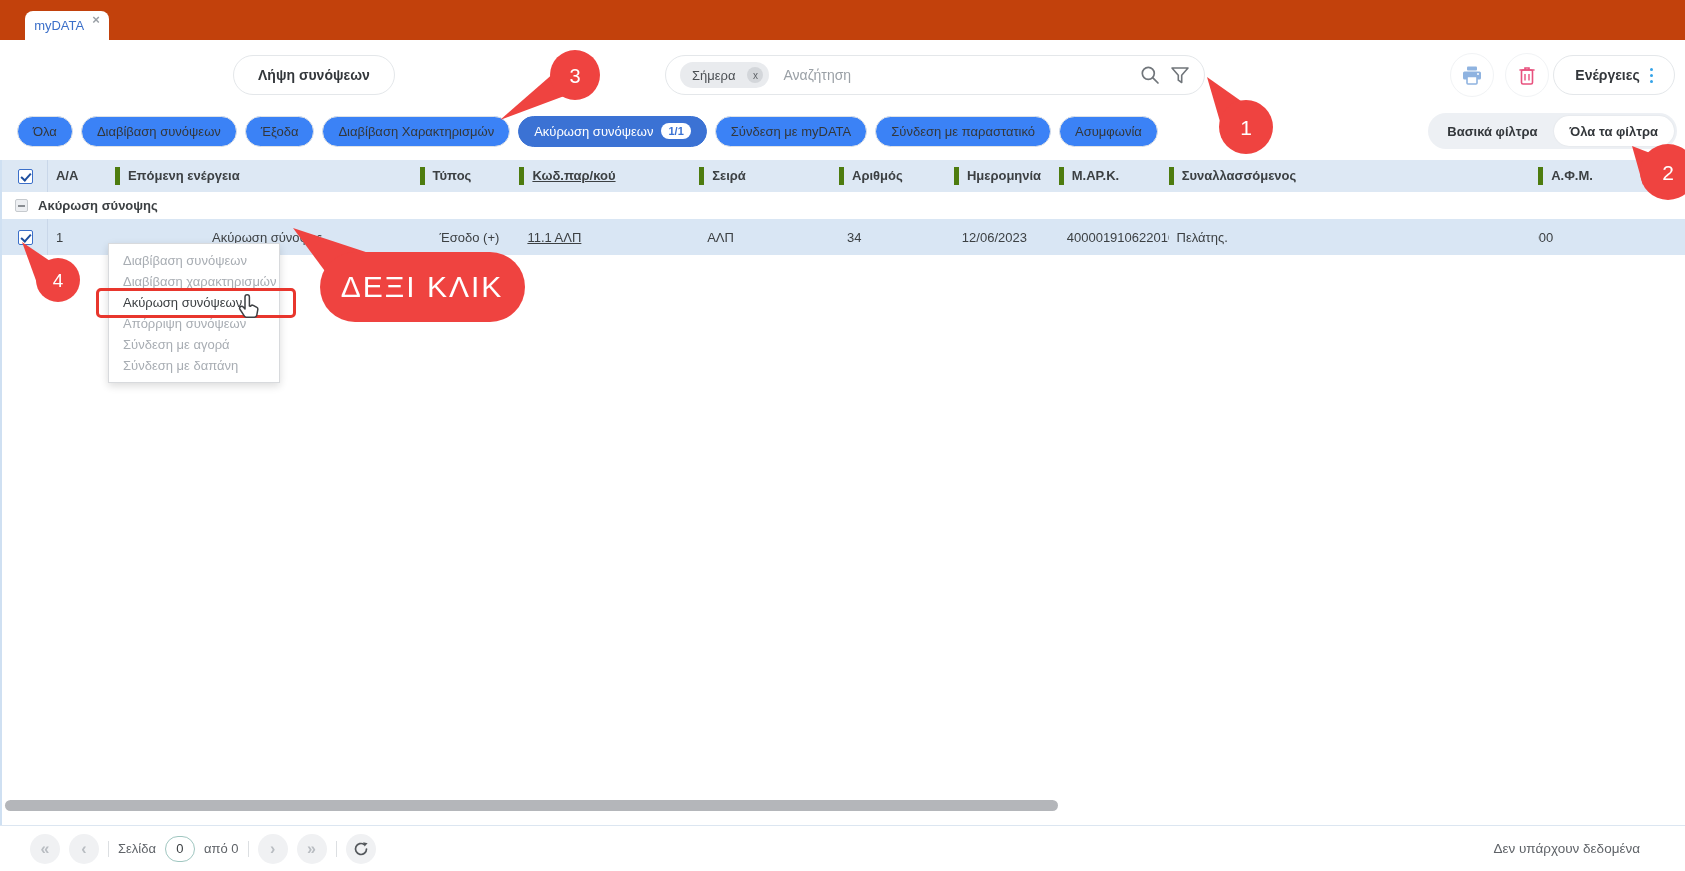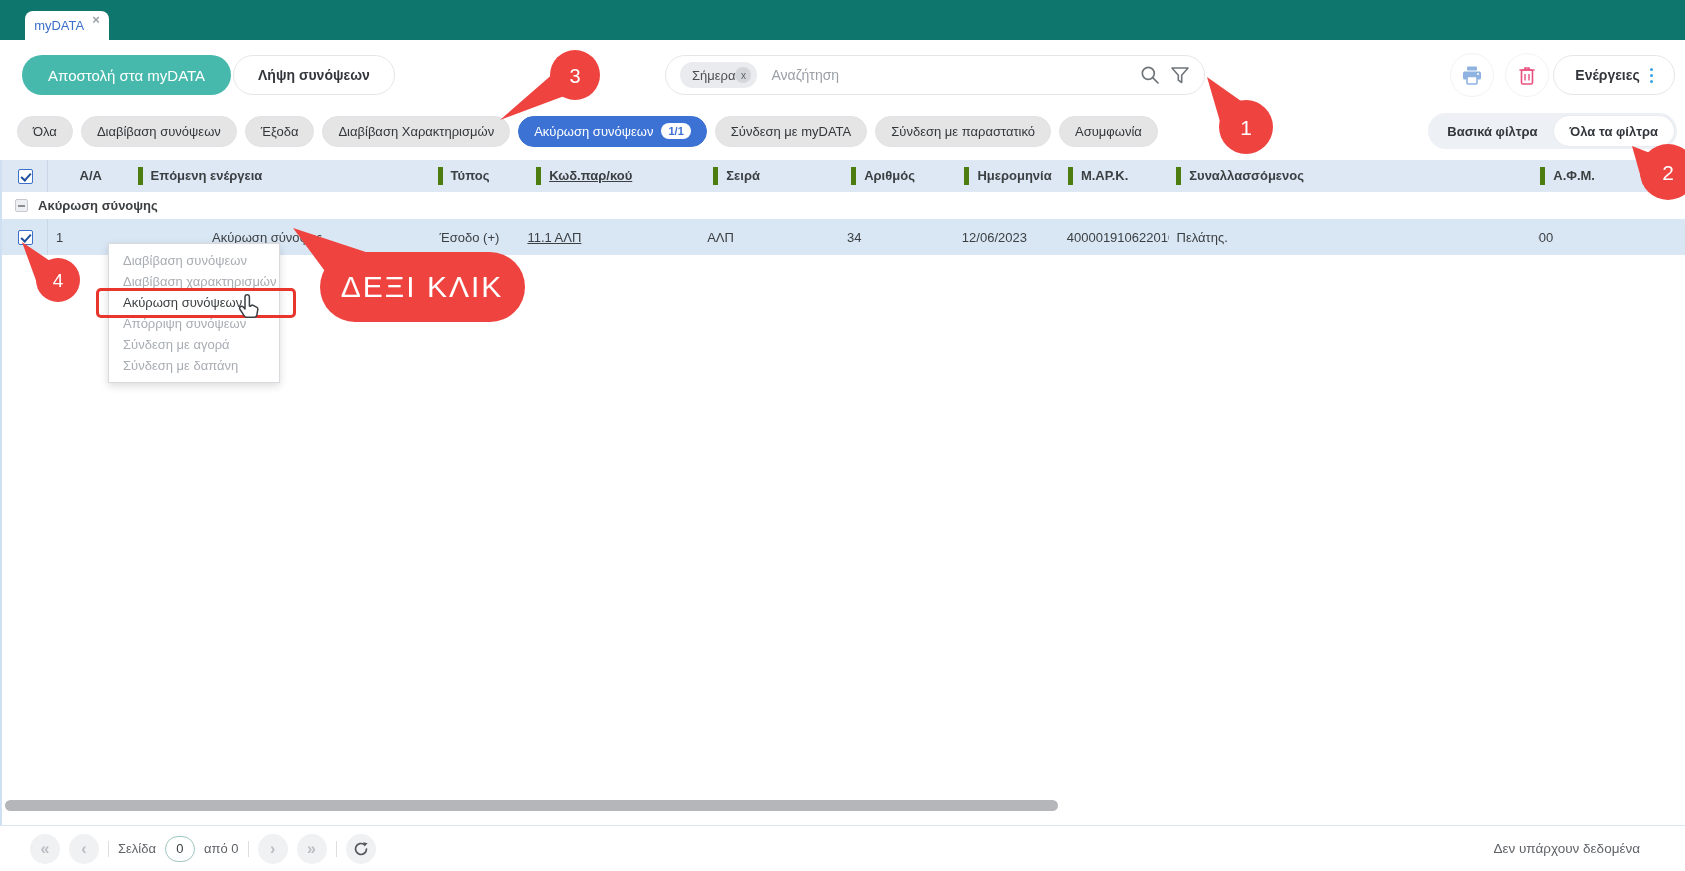--- a/index.html
+++ b/index.html
@@ -2,75 +2,75 @@
 <html><head>
 <meta charset="utf-8">
 <style>
   * { margin:0; padding:0; box-sizing:border-box; }
   html,body { width:1685px; height:871px; }
   body {
     position:relative; overflow:hidden; background:#fff;
     font-family:"Liberation Sans","DejaVu Sans",sans-serif; color:#3c4043;
   }
   
-  .tabbar { height:40px; background:#0f766e; display:flex; align-items:flex-end; padding-left:25px;text-align:center; }
+  .tabbar { height:40px; background:#c2410c; display:flex; align-items:flex-end; padding-left:25px;text-align:center; }
   .tab { width:84px; height:29px; background:#fff; border-radius:8px 8px 0 0;
          display:flex; align-items:center; justify-content:center; gap:8px; }
   .tab-label { color:#3b6fc9; font-size:13px; }
   .tab-close { color:#9aa0a6; font-size:13px; font-weight:bold; margin-top:-12px; cursor:pointer; }
   
   .toolbar { height:70px; background:#fff; position:relative; }
   .btn-teal { position:absolute; left:22px; top:15px; height:40px; padding:0 26px;
               background:#47b8ac; color:#fff; border:none; border-radius:20px;
               font-size:15px; font-family:inherit; cursor:pointer; }
   .btn-white { position:absolute; left:233px; top:15px; height:40px; padding:0 24px;
                background:#fff; color:#33373b; border:1px solid #e4e7ea; border-radius:20px;
                font-size:14px; font-weight:bold; font-family:inherit; cursor:pointer; }
   .search { position:absolute; left:665px; top:15px; width:540px; height:40px;
             border:1px solid #e4e7ea; border-radius:21px; display:flex; align-items:center; padding:0 14px; }
   .chip { background:#e9ebee; border-radius:13px; height:26px; display:flex; align-items:center;
-          gap:0; padding:0 6px 0 12px; font-size:13px; color:#4a4e52; }
+          gap:12px; padding:0 6px 0 12px; font-size:13px; color:#4a4e52; }
   .chip-x { width:16px; height:16px; border-radius:50%; background:#d3d6da; color:#5f6368;
             font-size:10px; display:flex; align-items:center; justify-content:center; cursor:pointer; }
   .search input { border:none; outline:none; flex:1; margin-left:14px; font-size:14px;
                   font-family:inherit; color:#1d4ed8; background:transparent; }
   .search input::placeholder { color:#9aa0a6; }
   .search .icons { display:flex; align-items:center; gap:10px; }
   .icbtn { position:absolute; top:15px; width:44px; height:44px; margin-top:-2px; border-radius:50%;
            background:#fff; border:1px solid #f1f3f5; display:flex; align-items:center; justify-content:center; cursor:pointer; }
   .btn-actions { position:absolute; left:1553px; top:15px; width:122px; height:40px;
                  background:#fff; border:1px solid #e4e7ea; border-radius:20px;
                  display:flex; align-items:center; justify-content:center; gap:10px;
                  font-size:14px; font-weight:bold; color:#33373b; cursor:pointer; }
   .kebab { display:flex; flex-direction:column; gap:3px; }
   .kebab i { width:3px; height:3px; border-radius:50%; background:#35a3e8; }
   
   .filterbar { height:42px; display:flex; align-items:center; padding-left:17px; gap:8px; position:relative; }
-  .fpill { height:31px; padding:0 15px; background:#e5e5e5; border:1px solid #dfe2e6; border-radius:16px;
+  .fpill { height:31px; padding:0 15px; background:#3b82f6; border:1px solid #dfe2e6; border-radius:16px;
            font-size:13px; color:#33373b; display:flex; align-items:center; gap:8px; cursor:pointer; white-space:nowrap; }
   .fpill.active { background:#3b72d4; border-color:#3b72d4; color:#fff; }
   .badge { background:#fff; color:#3b72d4; border-radius:9px; font-size:11px; font-weight:bold; padding:2px 7px; }
   .toggle { position:absolute; right:8px; top:3px; height:36px; background:#edf0f4; border-radius:18px;
             display:flex; align-items:center; padding:0 3px; }
   .toggle .opt { height:30px; display:flex; align-items:center; padding:0 16px; font-size:13px;
                  font-weight:bold; color:#33373b; border-radius:15px; cursor:pointer; }
   .toggle .opt.active { background:#fff; box-shadow:0 0 2px rgba(0,0,0,.08); }
   
   .grid { margin-top:8px; }
   .row { display:flex; align-items:center; padding-left:12px; }
   .hrow { height:32px; background:#dde8f4; font-size:13px; font-weight:bold; }
   .grow { height:27px; background:#fff; font-size:13px; font-weight:bold; gap:10px; padding-left:15px; }
   .drow { height:36px; background:#d9e6f4; font-size:13px; }
   .c0{width:36px;display:flex;justify-content:flex-start;padding-left:6px;}
   .c1{width:67px;} .c2{width:305px;} .c3{width:100px;} .c4{width:180px;text-decoration:underline;} .c5{width:140px;}
   .c6{width:115px;} .c7{width:105px;} .c8{width:110px;} .c9{width:370px;} .c10{width:147px;}
   .cell{padding-left:8px; overflow:hidden; white-space:nowrap;}
   .ta-c{text-align:center; padding-left:0;}
   .hrow .cell{border-left:5px solid #4d7c0f; height:18px; line-height:18px;}
-  .hrow .c1{border-left:none;margin-left:24px;}
+  .hrow .c1{border-left:none;}
   .hrow .c0, .drow .c0{border-right:1px solid #c9d7e9; height:100%; align-items:center; display:flex;}
   .shift-l{margin-left:-58px;}
   .cb { width:15px; height:15px; border:1.5px solid #3b6fc9; border-radius:2px; background:#fff; position:relative; cursor:pointer; }
   .cb::after { content:""; position:absolute; left:2px; top:3px; width:8px; height:4px;
                border-left:2px solid #1d4e9e; border-bottom:2px solid #1d4e9e; transform:rotate(-48deg); }
   .minus { width:13px; height:13px; background:#edeff2; border:1px solid #c6cace; border-radius:2px; position:relative; cursor:pointer; }
   .minus::after { content:""; position:absolute; left:2px; top:5px; width:7px; height:1.6px; background:#8a8e93; }
   .left-edge { position:absolute; left:0; top:160px; width:2px; height:665px; background:#cfe0f2; }
   
   .menu { position:absolute; left:108px; top:243px; width:172px; background:#fff;
@@ -104,21 +104,20 @@
 <body>
 
 <div class="tabbar">
   <div class="tab">
     <span class="tab-label">myDATA</span>
     <span class="tab-close">×</span>
   </div>
 </div>
 
 <div class="toolbar">
-  <button class="btn-teal">Αποστολή στα myDATA</button>
   <button class="btn-white">Λήψη συνόψεων</button>
 
   <div class="search">
     <span class="chip">
       <span>Σήμερα</span>
       <span class="chip-x">x</span>
     </span>
     <input type="text" placeholder="Αναζήτηση" style="">
     <span class="icons">
       <svg width="20" height="20" viewBox="0 0 20 20">

